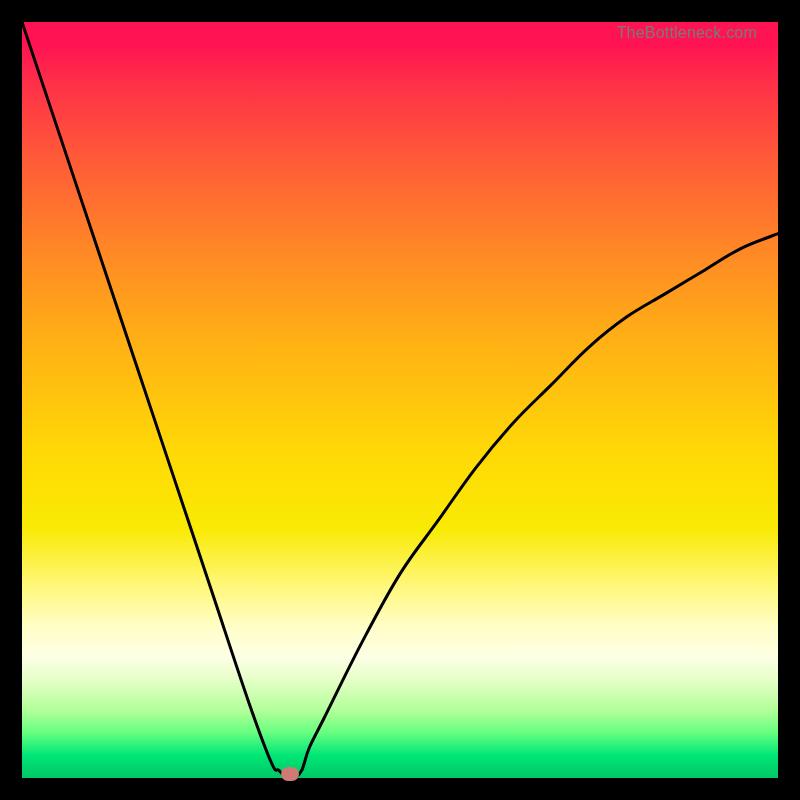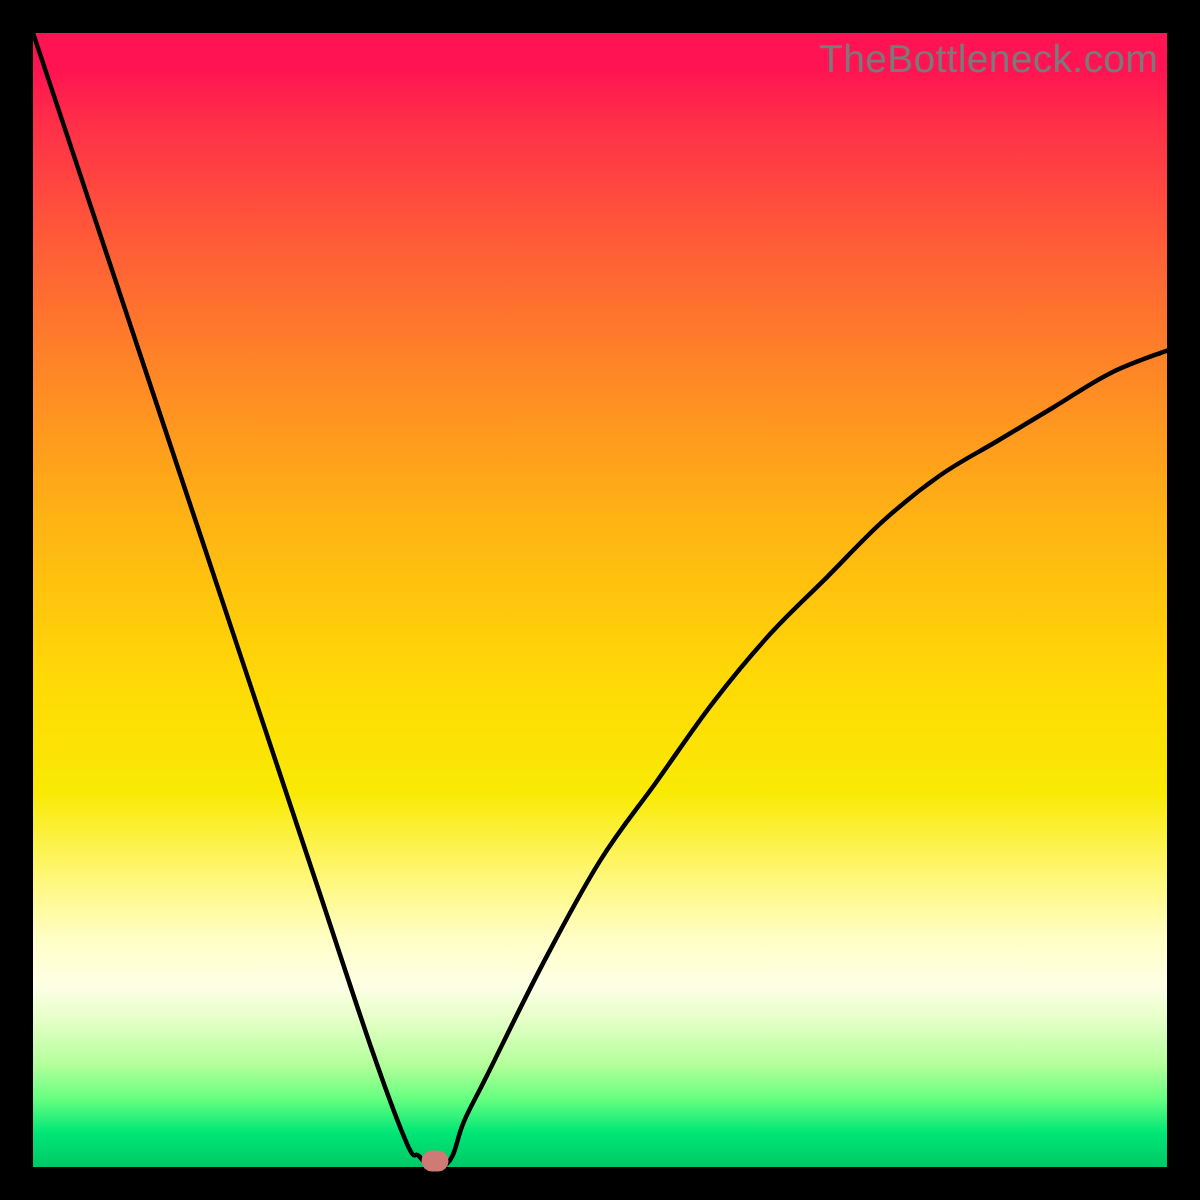--- a/index.html
+++ b/index.html
@@ -39,23 +39,23 @@
       #e5ffc7 87%,
       #b3ff9a 91%,
       #66ff80 94%,
       #00e676 97%,
       #00c866 100%
     );
   }
   .watermark {
     position: absolute;
     top: 2px;
-    right: 6px;
+    right: 21px;
     color: #7a7a7a;
-    font-size: 26px;
+    font-size: 16px;
     font-weight: 500;
     letter-spacing: 0.2px;
     user-select: none;
   }
   svg.curve {
     position: absolute;
     left: 0;
     top: 0;
     width: 756px;
     height: 756px;

